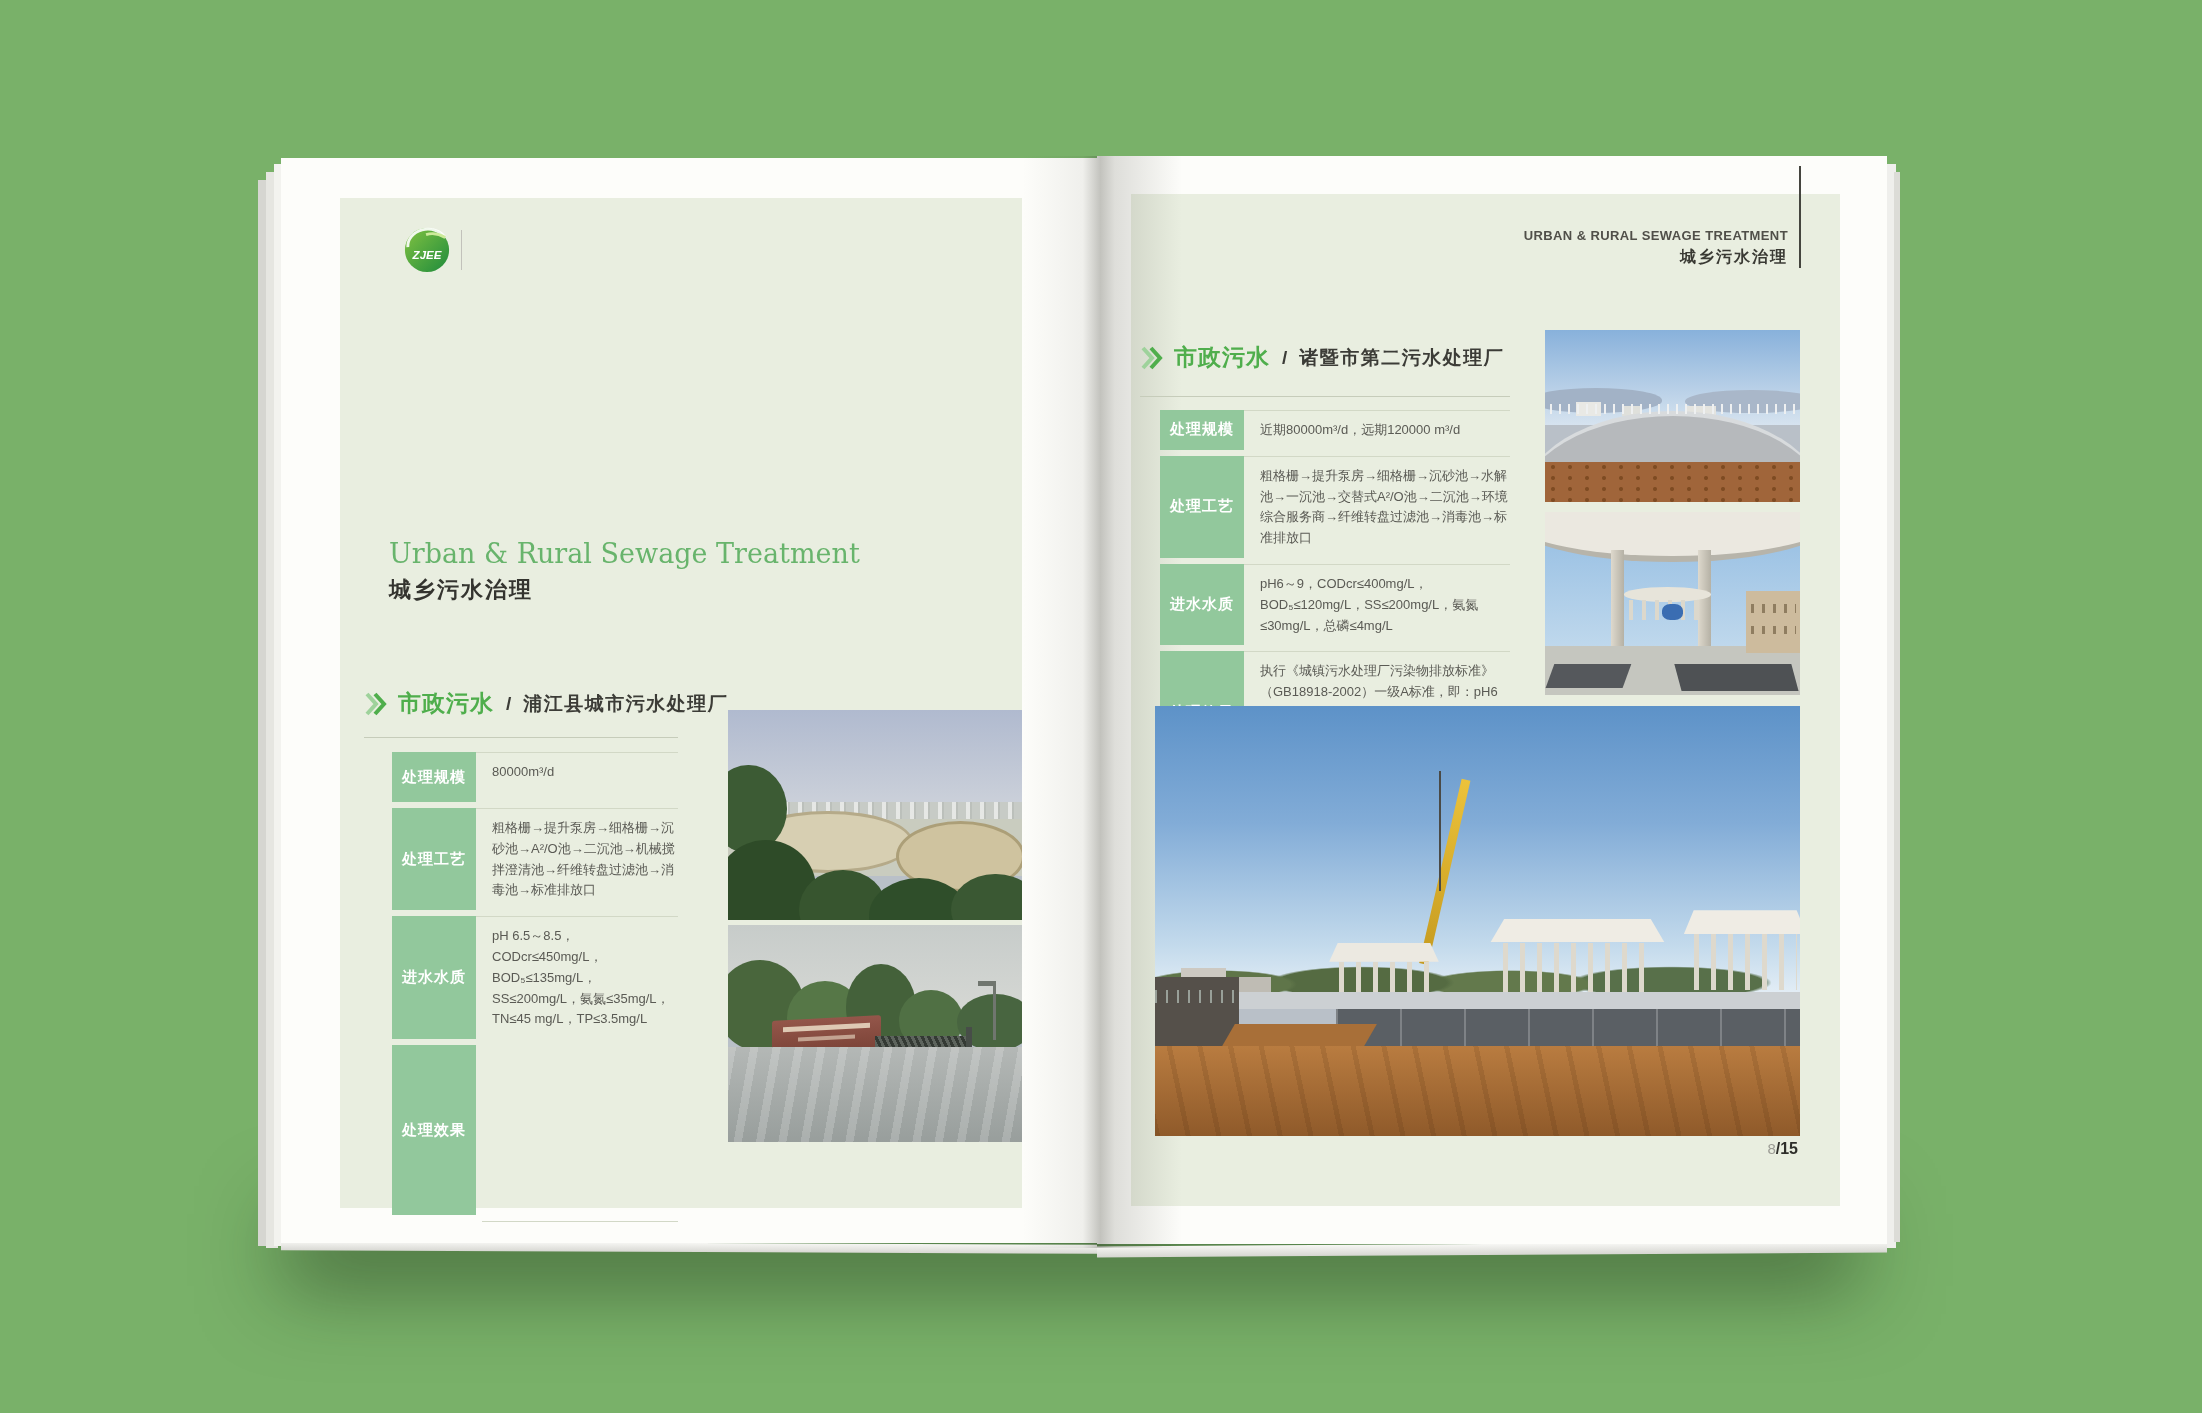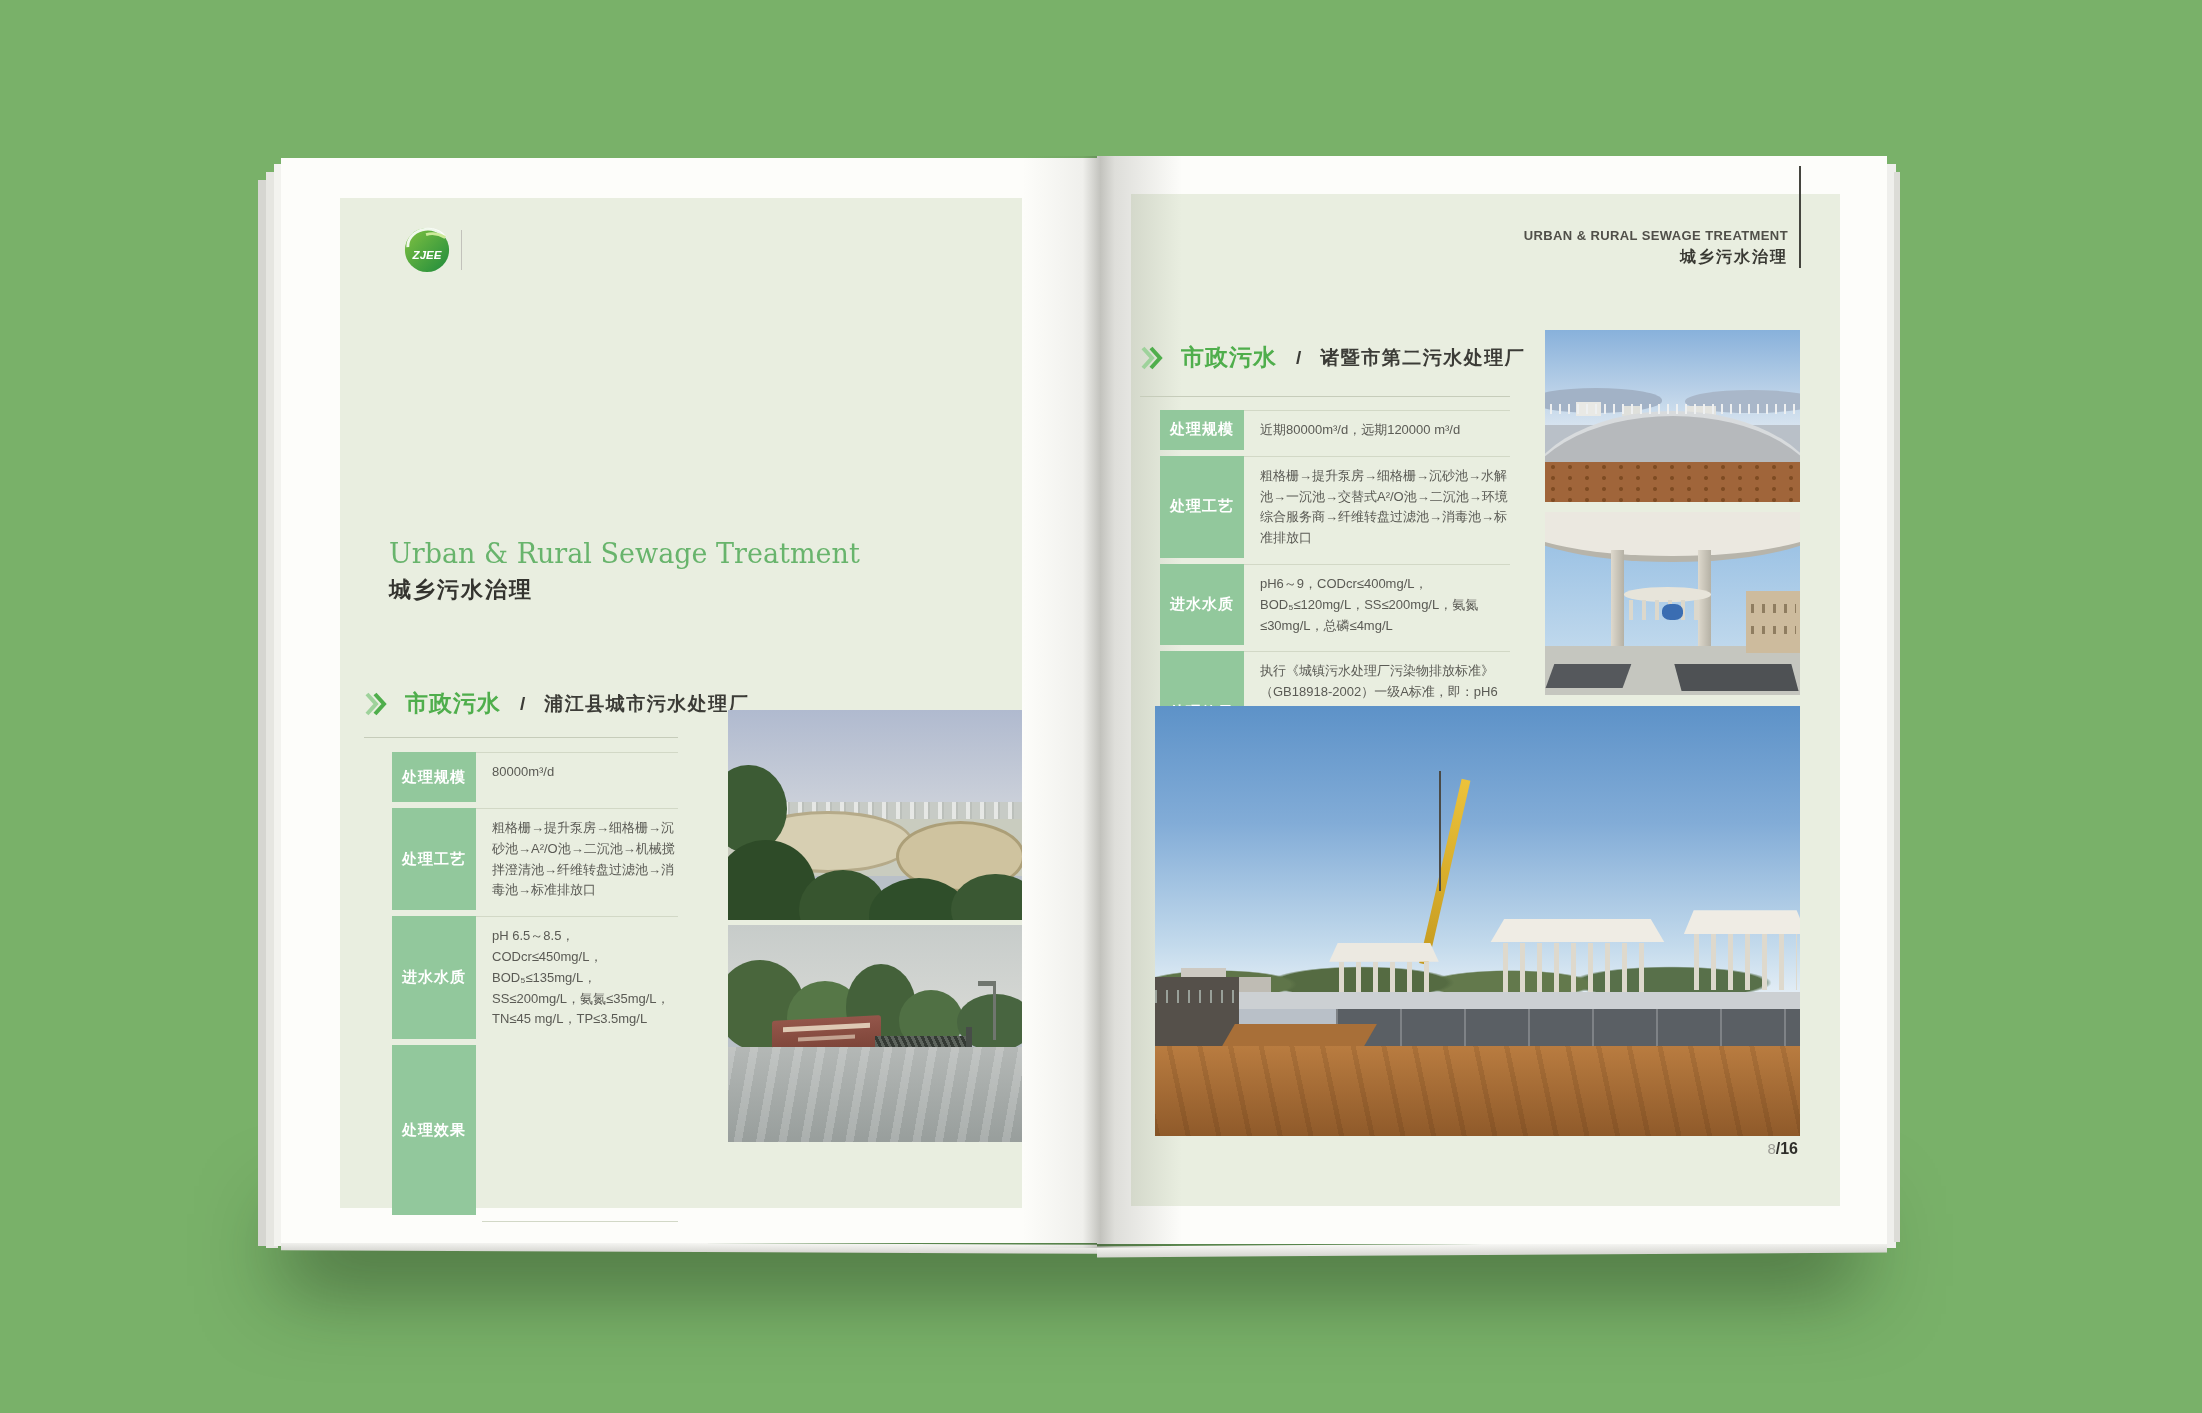--- a/index.html
+++ b/index.html
@@ -21,21 +21,21 @@
   .logo-row{display:flex;align-items:center;gap:10px;}
   .logo-divider{width:1px;height:40px;background:#c2c2bb;}
   .tag-en{font-size:10px;color:#8d8d86;letter-spacing:.8px;}
   .tag-cn{font-size:20px;font-weight:bold;color:#3f9e43;margin-top:3px;letter-spacing:2px;}
   
   .title-en{font-size:53px;font-weight:800;color:#3fa845;line-height:1.03;letter-spacing:1px;}
   .title-cn{font-size:36px;font-weight:700;color:#34342f;margin-top:8px;letter-spacing:3px;}
   .sub-en{font-family:"DejaVu Serif","Liberation Serif",serif;font-size:27px;color:#68b46c;}
   .sub-cn{font-size:22px;font-weight:bold;color:#34342f;margin-top:6px;letter-spacing:2px;}
   
-  .sec{display:flex;align-items:center;gap:17px;}
+  .sec{display:flex;align-items:center;gap:10px;}
   .sec .cat{font-size:23px;font-weight:bold;color:#4fae4c;letter-spacing:1px;}
   .sec .slash{font-size:19px;font-weight:bold;color:#3c3c37;margin:0 2px;}
   .sec .nm{font-size:19px;font-weight:bold;color:#3c3c37;letter-spacing:1.5px;}
   .rule{position:absolute;height:1px;background:#c6ccba;z-index:6;}
   
   .spec{position:absolute;z-index:6;}
   .trow{display:flex;margin-bottom:6px;}
   .tlabel{flex:none;width:84px;background:#92c89c;color:#fff;display:flex;align-items:center;
           justify-content:center;font-size:15px;font-weight:bold;letter-spacing:1px;}
   .tvalue{flex:1;border-top:1px solid #d2d8c6;padding:9px 2px 9px 16px;font-size:13px;
@@ -247,16 +247,16 @@
     <div class="abs" style="left:83.5%;top:53%;width:16%;height:13%;background:repeating-linear-gradient(90deg,#ded9cd 0 5px,transparent 5px 17px);"></div>
     <div class="abs" style="left:28%;top:70.5%;width:72%;height:11%;background-color:#5a5f64;background-image:repeating-linear-gradient(90deg,rgba(255,255,255,.22) 0 2px,transparent 2px 64px);"></div>
     <div class="abs" style="left:52%;top:80%;width:48%;height:14%;background:#686d71;border-top:3px solid #8b9094;"></div>
     <div class="abs" style="left:0;top:63%;width:13%;height:37%;background:#55504a;"></div>
     <div class="abs" style="left:0;top:66%;width:13%;height:3%;background:repeating-linear-gradient(90deg,#99a099 0 2px,transparent 2px 11px);"></div>
     <div class="abs" style="left:10%;top:74%;width:22%;height:12%;background:#a86f38;transform:skewX(-30deg);"></div>
     <div class="abs" style="left:0;bottom:0;width:100%;height:21%;background-image:repeating-linear-gradient(78deg,rgba(60,30,5,.12) 0 5px,transparent 5px 30px),linear-gradient(180deg,#b97c40,#8f5a2a);"></div>
   </div>
 
   <div class="pagenum" style="left:1690px;top:1140px;width:108px;">
-    <span class="lt">8</span><span class="bd">/</span><span class="bd">16</span>
+    <span class="lt">8</span><span class="bd">/</span><span class="bd">15</span>
   </div>
 
 </div>
 
 </body></html>

